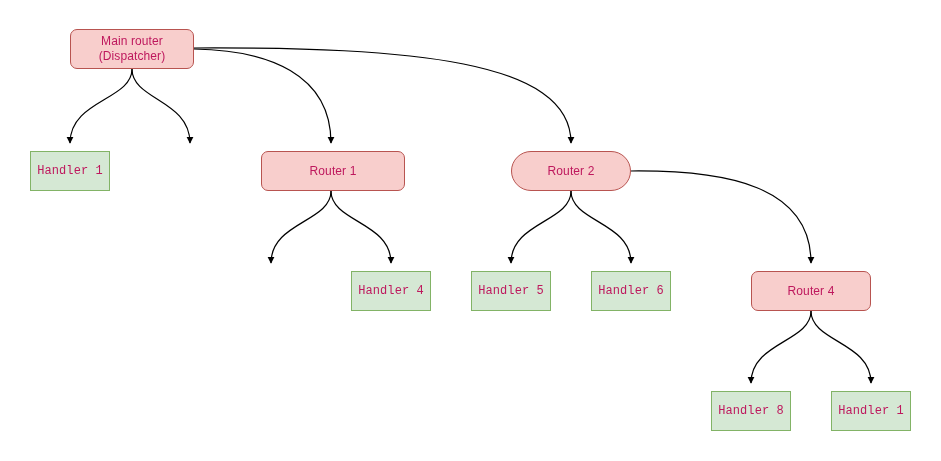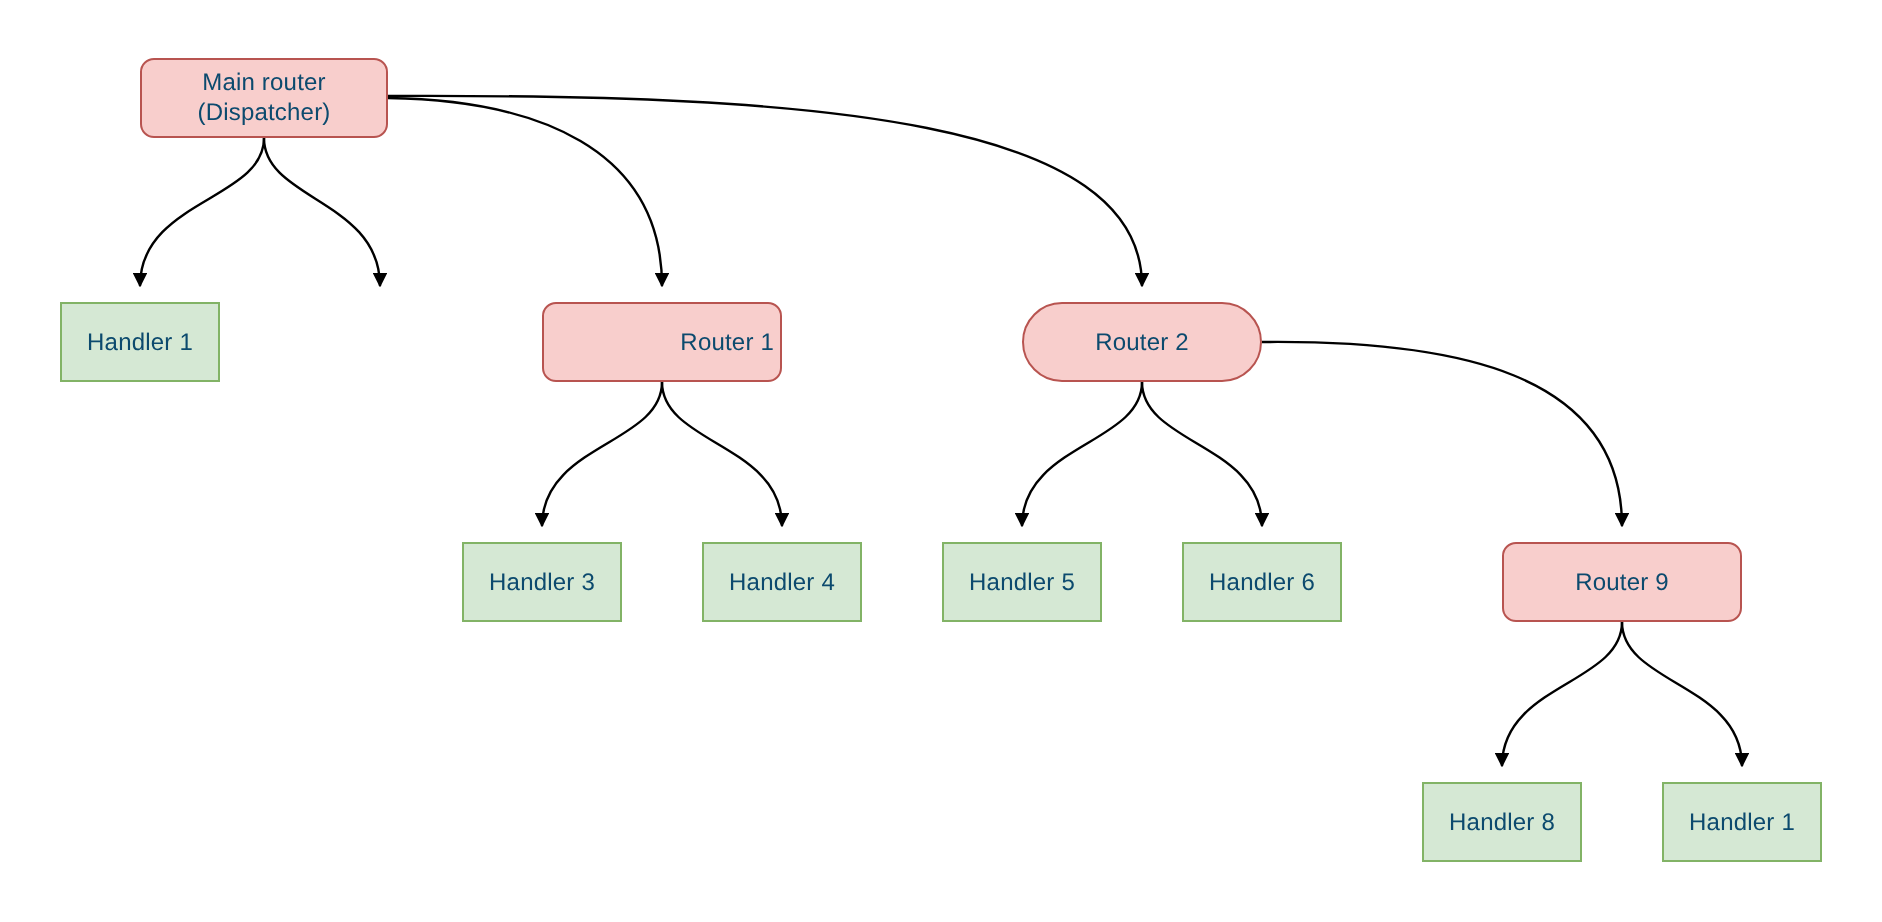--- a/index.html
+++ b/index.html
@@ -28,34 +28,35 @@
   }
   .node {
     position: absolute;
     box-sizing: border-box;
     display: flex;
     align-items: center;
     justify-content: center;
     text-align: center;
     font-size: 12px;
     line-height: 15px;
-    color: #0c4a6e;
+    color: #be185d;
     letter-spacing: 0.1px;
     white-space: pre-line;
     z-index: 2;
   }
   .node.router {
     background: #f8cecc;
     border: 1px solid #b85450;
     border-radius: 7px;
   }
   .node.handler {
     background: #d5e8d4;
     border: 1px solid #82b366;
     border-radius: 0;
+    font-family: Liberation Mono, monospace;
   }
   .node-label {
     display: block;
     padding: 0 3px;
   }
 </style>
 </head>
 <body>
 
 <div id="canvas">
@@ -88,46 +89,43 @@
   <div class="node router" style="left:70px; top:29px; width:124px; height:40px;">
     <span class="node-label">Main router
 (Dispatcher)</span>
   </div>
 
   <div class="node handler" style="left:30px; top:151px; width:80px; height:40px;">
     <span class="node-label">Handler 1</span>
   </div>
 
 
-  <div class="node router" style="left:271px; top:151px; width:120px; height:40px;justify-content:flex-end;">
+  <div class="node router" style="left:261px; top:151px; width:144px; height:40px;">
     <span class="node-label">Router 1</span>
   </div>
 
   <div class="node router" style="left:511px; top:151px; width:120px; height:40px;border-radius:20px;">
     <span class="node-label">Router 2</span>
   </div>
 
-  <div class="node handler" style="left:231px; top:271px; width:80px; height:40px;">
-    <span class="node-label">Handler 3</span>
-  </div>
 
   <div class="node handler" style="left:351px; top:271px; width:80px; height:40px;">
     <span class="node-label">Handler 4</span>
   </div>
 
   <div class="node handler" style="left:471px; top:271px; width:80px; height:40px;">
     <span class="node-label">Handler 5</span>
   </div>
 
   <div class="node handler" style="left:591px; top:271px; width:80px; height:40px;">
     <span class="node-label">Handler 6</span>
   </div>
 
   <div class="node router" style="left:751px; top:271px; width:120px; height:40px;">
-    <span class="node-label">Router 9</span>
+    <span class="node-label">Router 4</span>
   </div>
 
   <div class="node handler" style="left:711px; top:391px; width:80px; height:40px;">
     <span class="node-label">Handler 8</span>
   </div>
 
   <div class="node handler" style="left:831px; top:391px; width:80px; height:40px;">
     <span class="node-label">Handler 1</span>
   </div>
 

